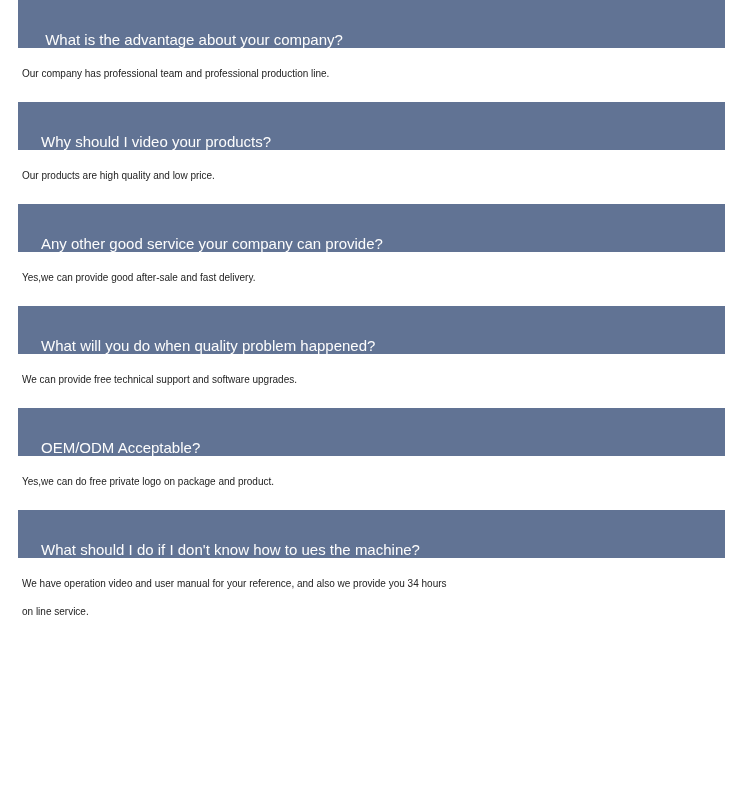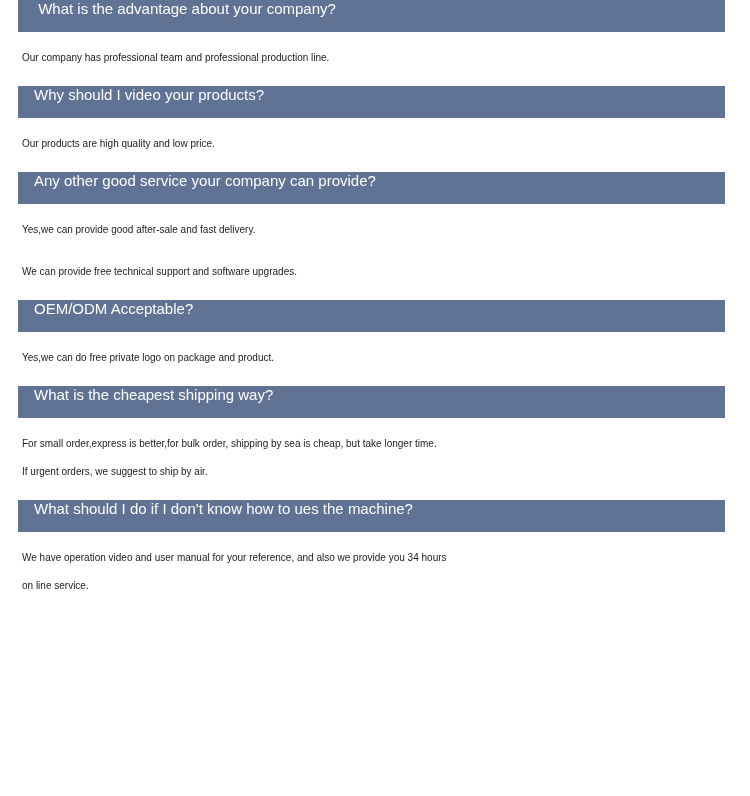--- a/index.html
+++ b/index.html
@@ -64,25 +64,25 @@
     left:14px;top:-2px;
     width:1.5px;height:34px;
     background:var(--slash);
     transform:rotate(38deg);
   }
   
   .faq-list{
     margin:0 25px 0 18px; 
   }
   .question-bar{
-    height:32px;
+    height:48px;
     background:var(--bar);
     color:var(--question-text);
-    display:flex;align-items:flex-start;
-    padding-left:16px;
+    display:flex;align-items:flex-end;
+    padding-left:23px;
     font-size:15px;
     white-space:pre; 
   }
   .answer{
     margin:12px 0 14px 4px;
     font-size:10px;
     line-height:28px;
     color:var(--answer-text);
   }
   .answer div{white-space:pre-wrap;}
@@ -116,43 +116,37 @@
     <section class="faq-item">
       <div class="question-bar">
         <span>Any other good service your company can provide?</span>
       </div>
       <div class="answer">
         <div>Yes,we can provide good after-sale and fast delivery.</div>
       </div>
     </section>
 
     <section class="faq-item">
+      <div class="question-bar">
+        <span>What will you do when quality problem happened?</span>
+      </div>
       <div class="answer">
         <div>We can provide free technical support and software upgrades.</div>
       </div>
     </section>
 
     <section class="faq-item">
       <div class="question-bar">
         <span>OEM/ODM Acceptable?</span>
       </div>
       <div class="answer">
         <div>Yes,we can do free private logo on package and product.</div>
       </div>
     </section>
 
-    <section class="faq-item">
-      <div class="question-bar">
-        <span>What is the cheapest shipping way?</span>
-      </div>
-      <div class="answer">
-        <div>For small order,express is better,for bulk order, shipping by sea is cheap, but take longer time.</div>
-        <div>If urgent orders, we suggest to ship by air.</div>
-      </div>
-    </section>
 
     <section class="faq-item">
       <div class="question-bar">
         <span>What should I do if I don't know how to ues the machine?</span>
       </div>
       <div class="answer">
         <div>We have operation video and user manual for your reference, and also we provide you 34 hours</div>
         <div>on line service.</div>
       </div>
     </section>

